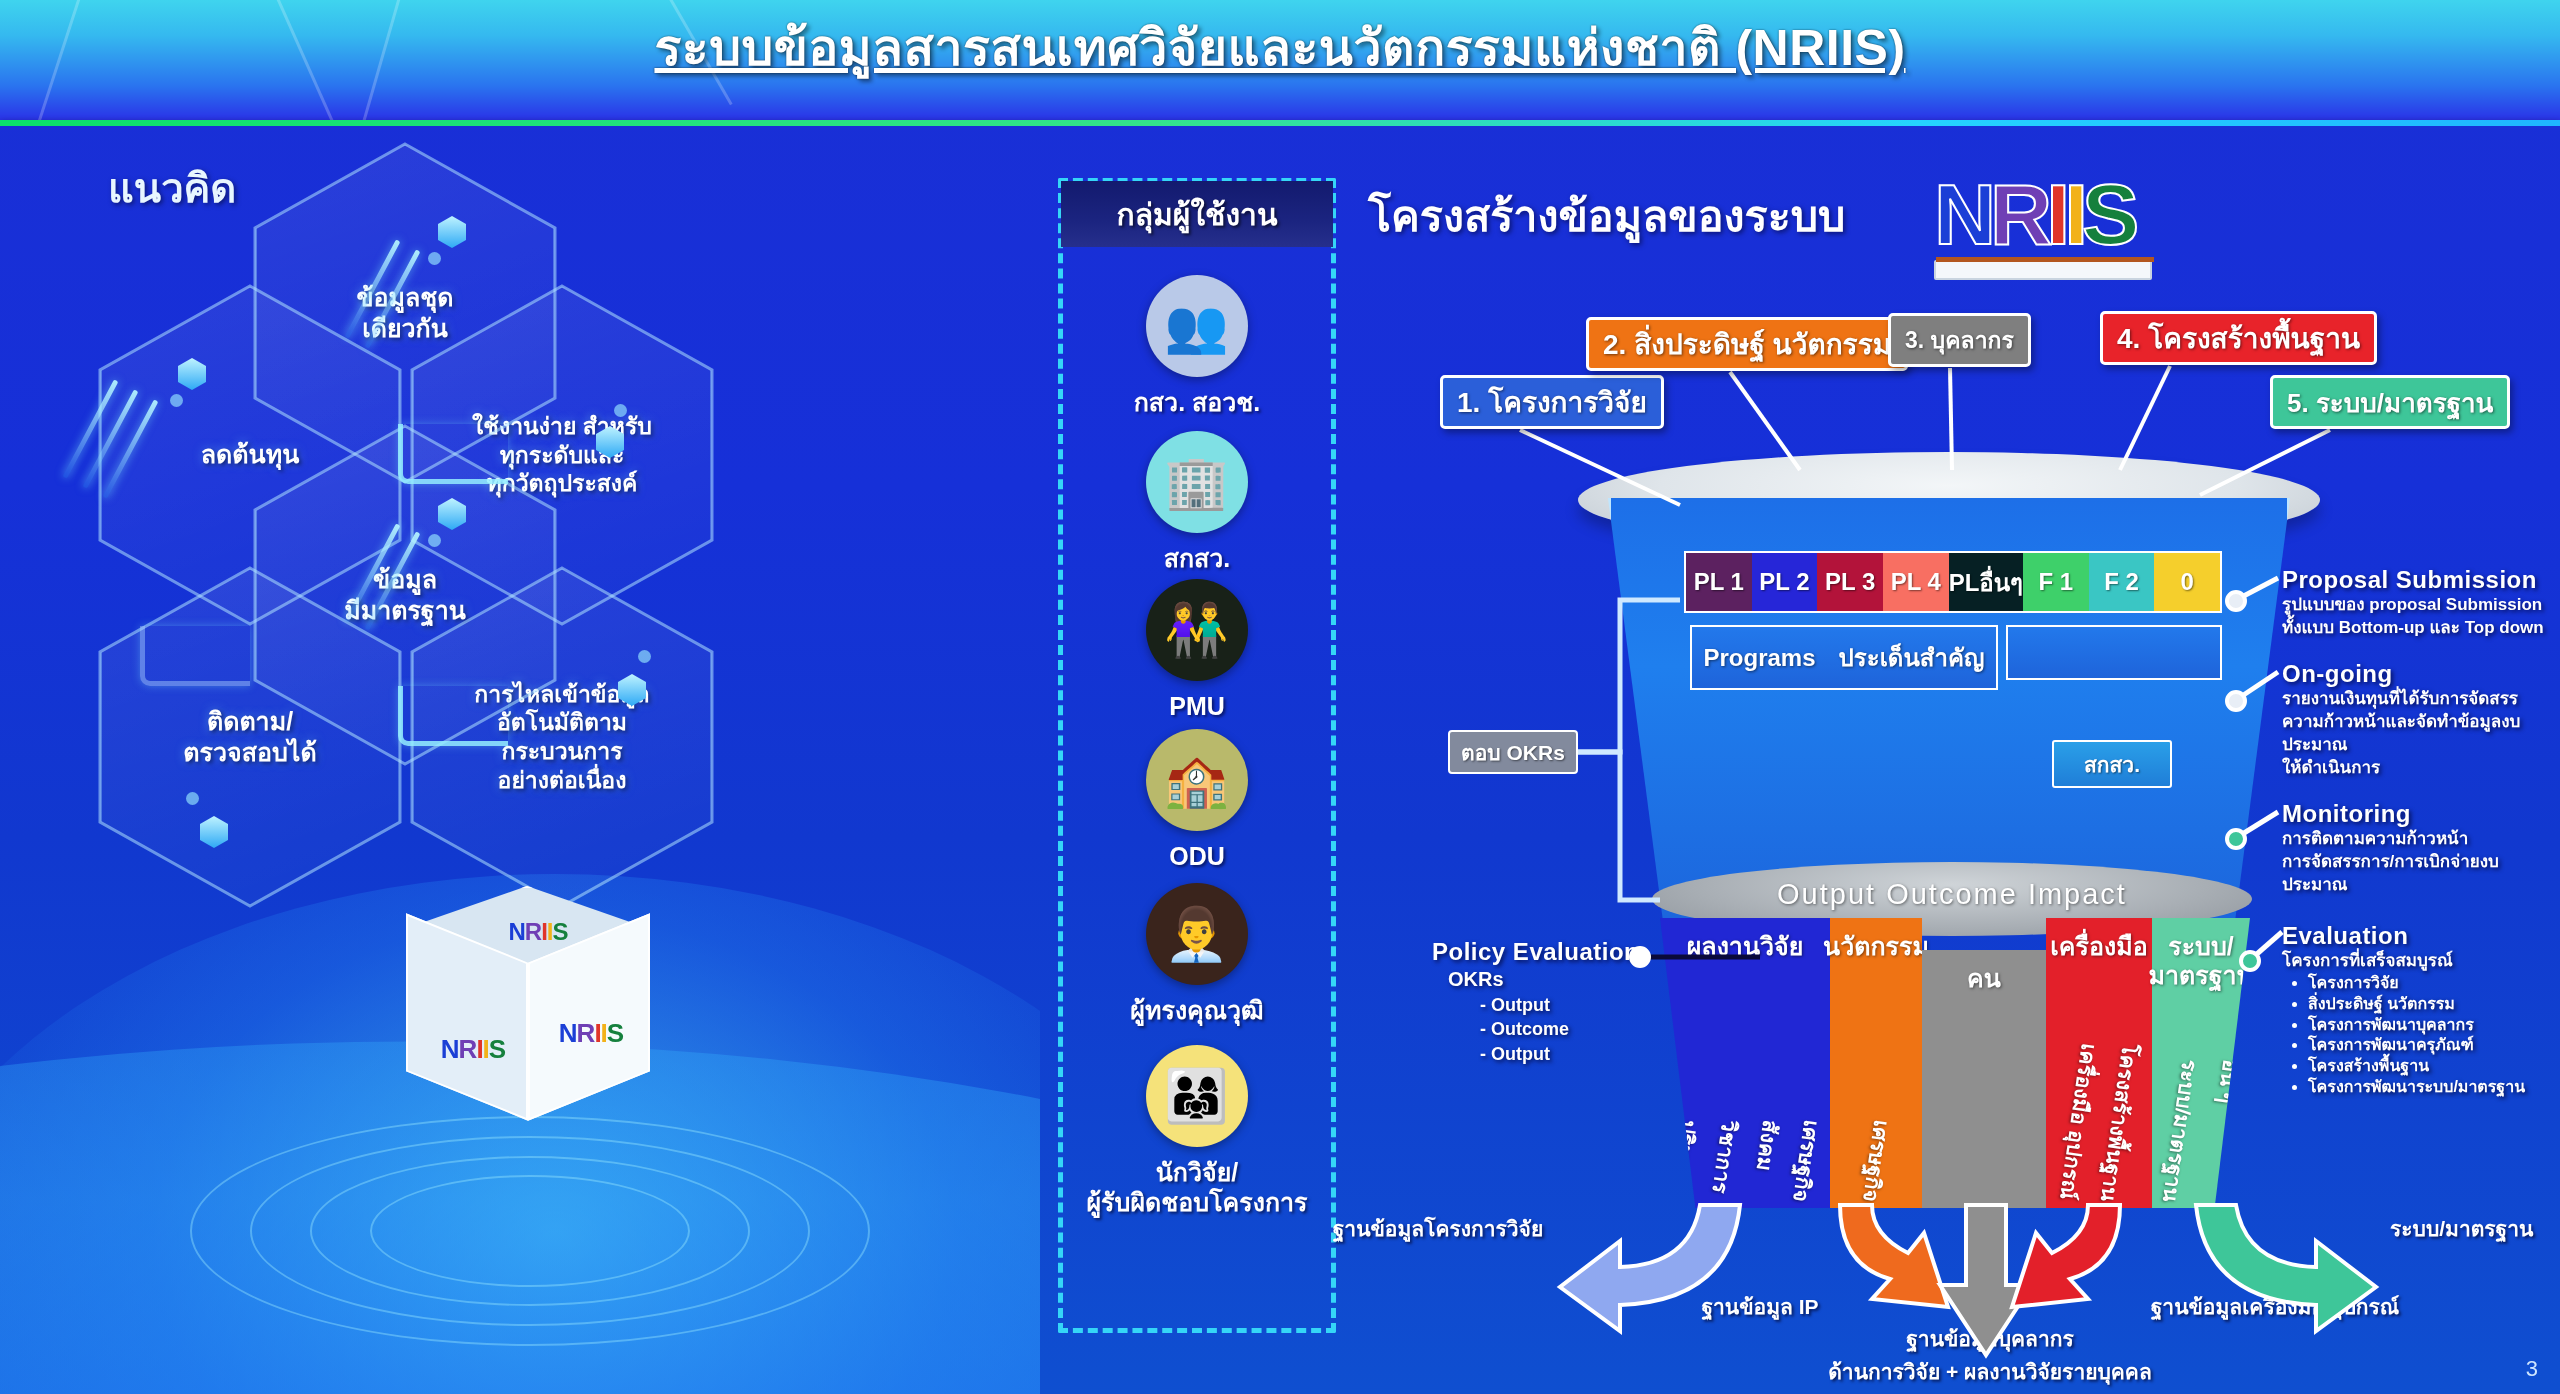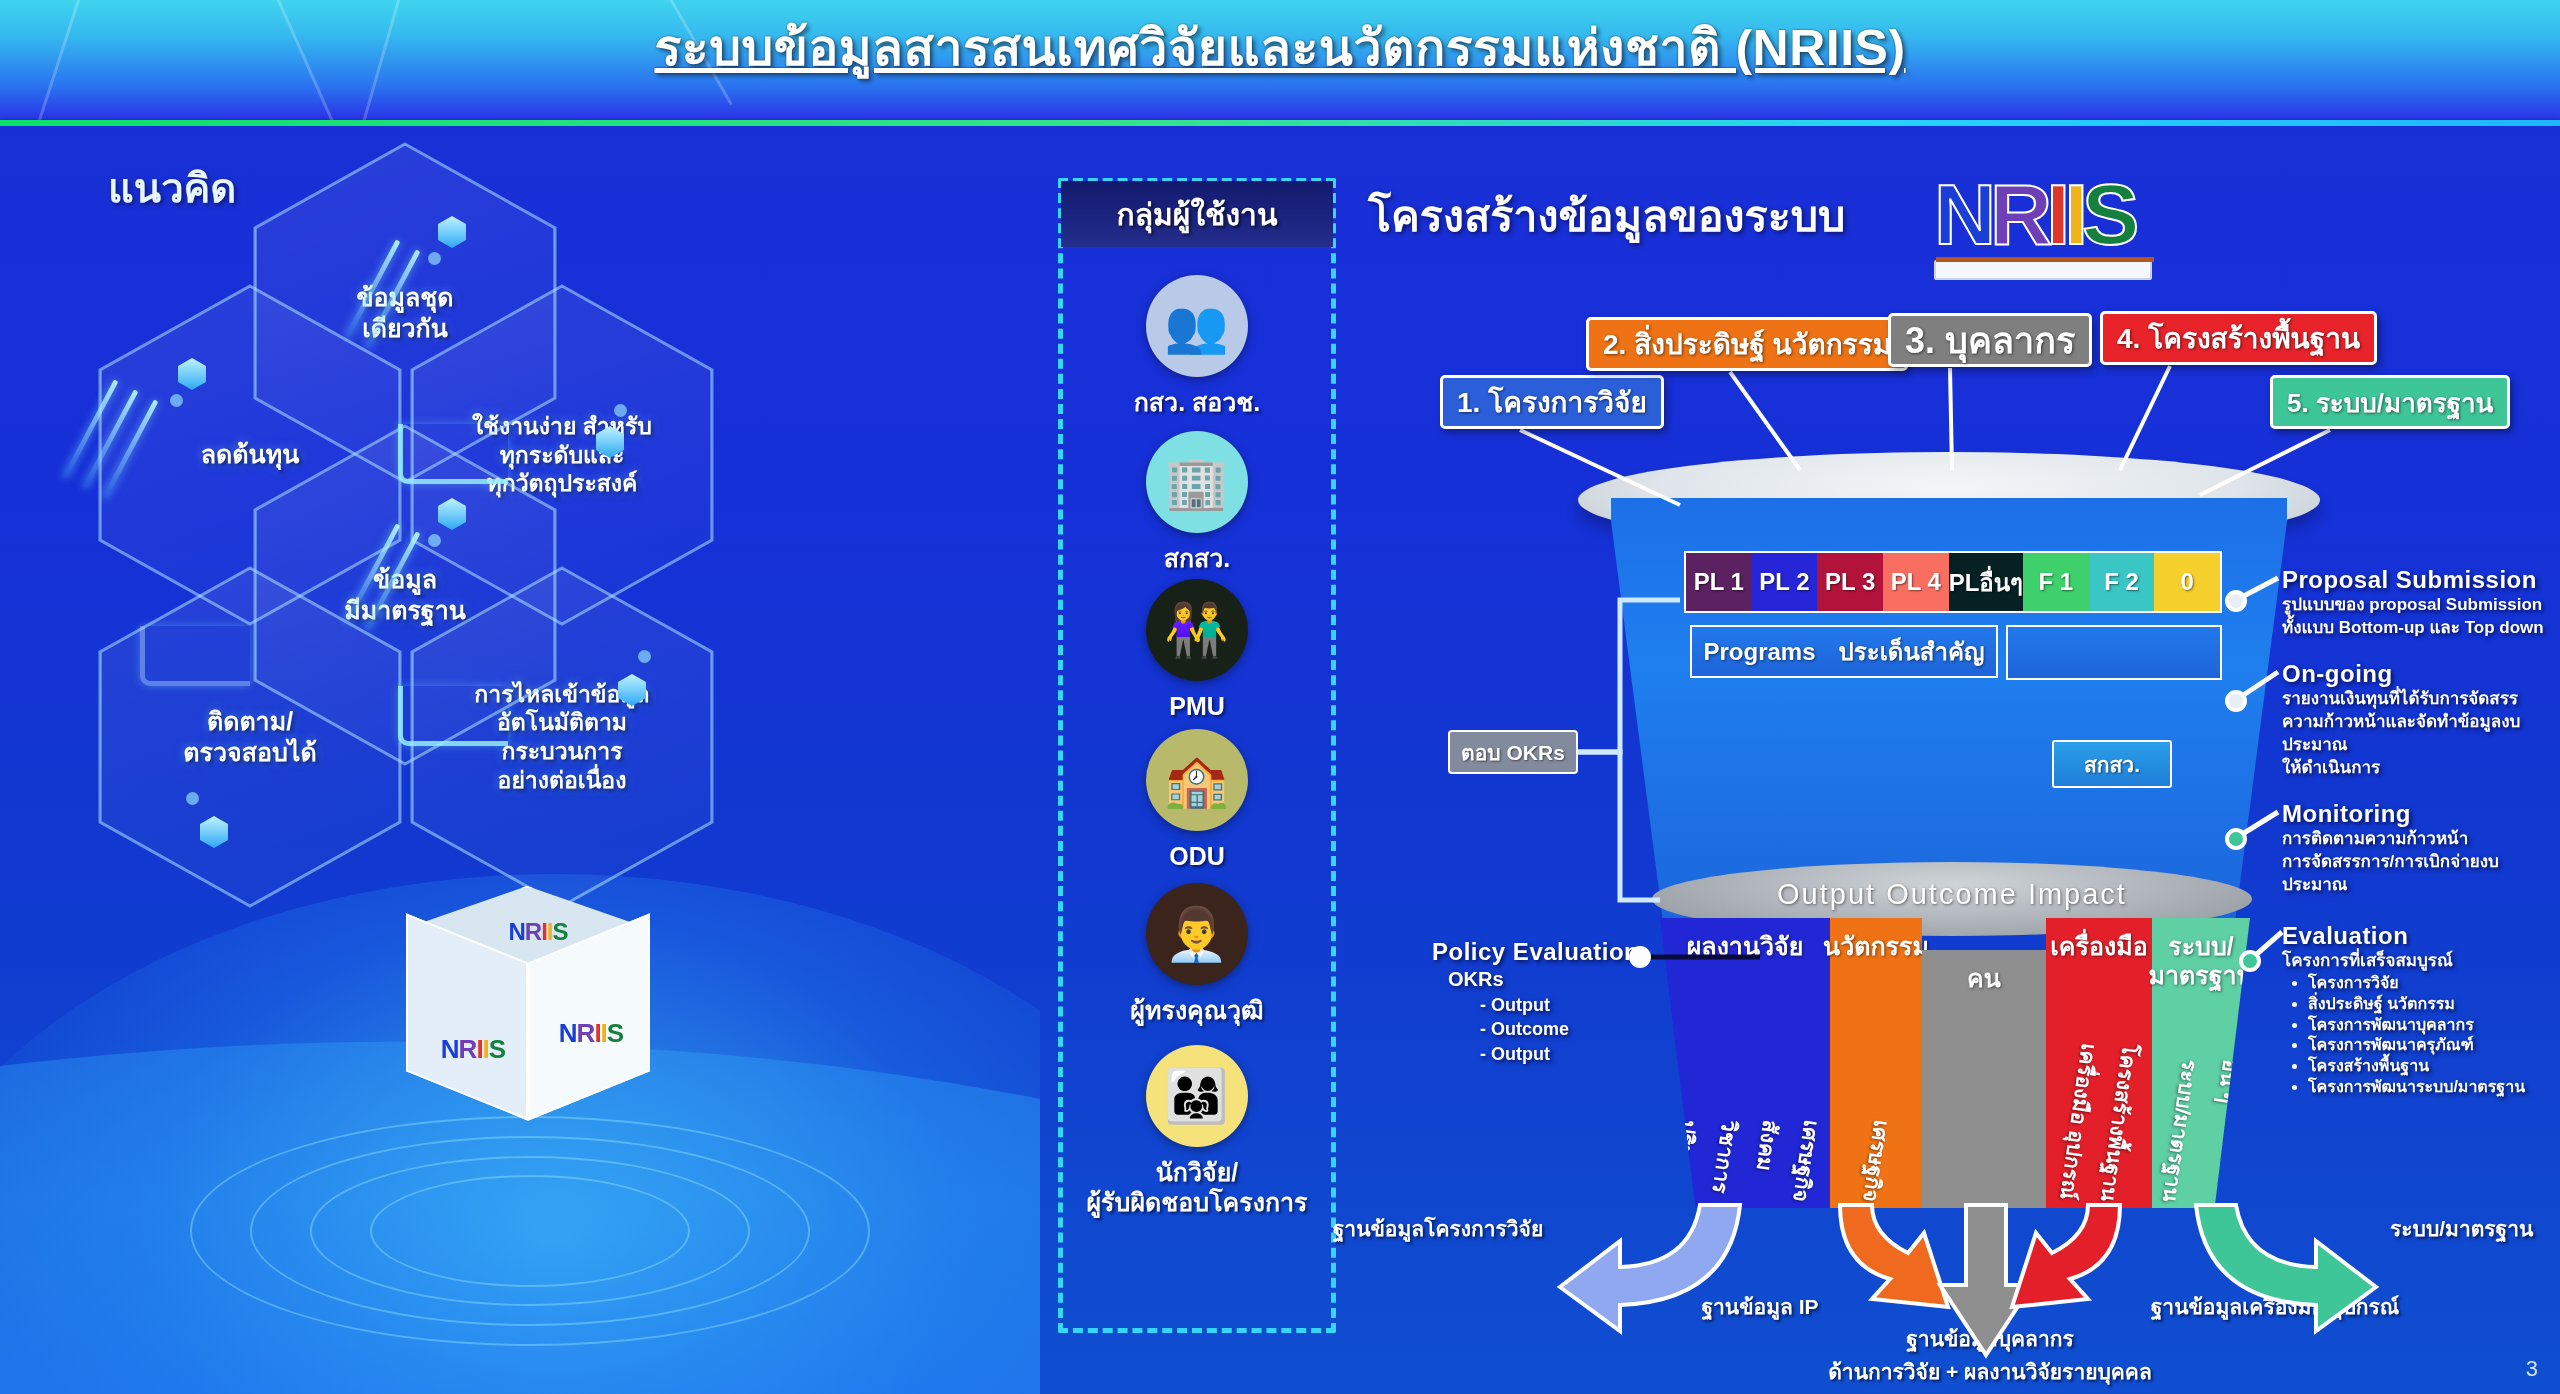--- a/index.html
+++ b/index.html
@@ -202,21 +202,21 @@
   .plrow{
     position:absolute; left:1684px; top:551px; width:538px; height:62px;
     display:flex; border:2px solid #ffffff;
   }
   .plcell{
     flex:1; display:flex; align-items:center; justify-content:center;
     color:#ffffff; font-weight:bold; font-size:24px;
     text-shadow:1px 1px 2px rgba(0,0,0,.5);
   }
   .progbox{
-    position:absolute; left:1690px; top:625px; width:308px; height:53px;
+    position:absolute; left:1690px; top:625px; width:308px; height:65px;
     border:2px solid #ffffff;
     background: linear-gradient(180deg, rgba(35,120,235,.85), rgba(30,95,215,.85));
     display:flex; align-items:center; justify-content:space-around;
   }
   .progbox span{ color:#fff; font-weight:bold; font-size:24px; text-shadow:1px 1px 3px rgba(0,0,0,.55);}
   .rightbox{
     position:absolute; left:2006px; top:625px; width:216px; height:55px;
     border:2px solid #ffffff;
     background: linear-gradient(180deg, rgba(35,120,235,.85), rgba(30,95,215,.85));
   }
@@ -473,21 +473,21 @@
       <line x1="2236" y1="838" x2="2278" y2="812" stroke="#ffffff" stroke-width="5"></line>
       <circle cx="2236" cy="839" r="9" fill="#3ec699"></circle>
       <line x1="2250" y1="960" x2="2282" y2="932" stroke="#ffffff" stroke-width="5"></line>
       <circle cx="2250" cy="961" r="9" fill="#3ec699"></circle>
     </g>
   </svg>
 
   <div id="top-tags">
       <div class="tag" style="left: 1440px; top: 375px; height: 54px; font-size: 28px; background: rgb(43, 95, 217); z-index: 4;">1. โครงการวิจัย</div>
       <div class="tag" style="left: 1586px; top: 317px; height: 54px; font-size: 28px; background: rgb(239, 115, 20); z-index: 4;">2. สิ่งประดิษฐ์ นวัตกรรม</div>
-      <div class="tag" style="left: 1888px; top: 313px; height: 54px; font-size: 36px; background: rgb(127, 127, 127); z-index: 4;">3. บุคลากร</div>
+      <div class="tag" style="left: 1888px; top: 313px; height: 54px; font-size: 23px; background: rgb(127, 127, 127); z-index: 4;">3. บุคลากร</div>
       <div class="tag" style="left: 2100px; top: 311px; height: 54px; font-size: 28px; background: rgb(232, 35, 42); z-index: 4;">4. โครงสร้างพื้นฐาน</div>
       <div class="tag" style="left: 2270px; top: 375px; height: 54px; font-size: 26px; background: rgb(62, 198, 153); z-index: 4;">5. ระบบ/มาตรฐาน</div>
     </div>
 
   <div class="funnel-top"></div>
   <div class="funnel-body"></div>
 
   <div class="plrow" id="pl-row">
       <div class="plcell" style="background: rgb(92, 33, 96);">PL 1</div>
       <div class="plcell" style="background: rgb(38, 38, 216);">PL 2</div>

